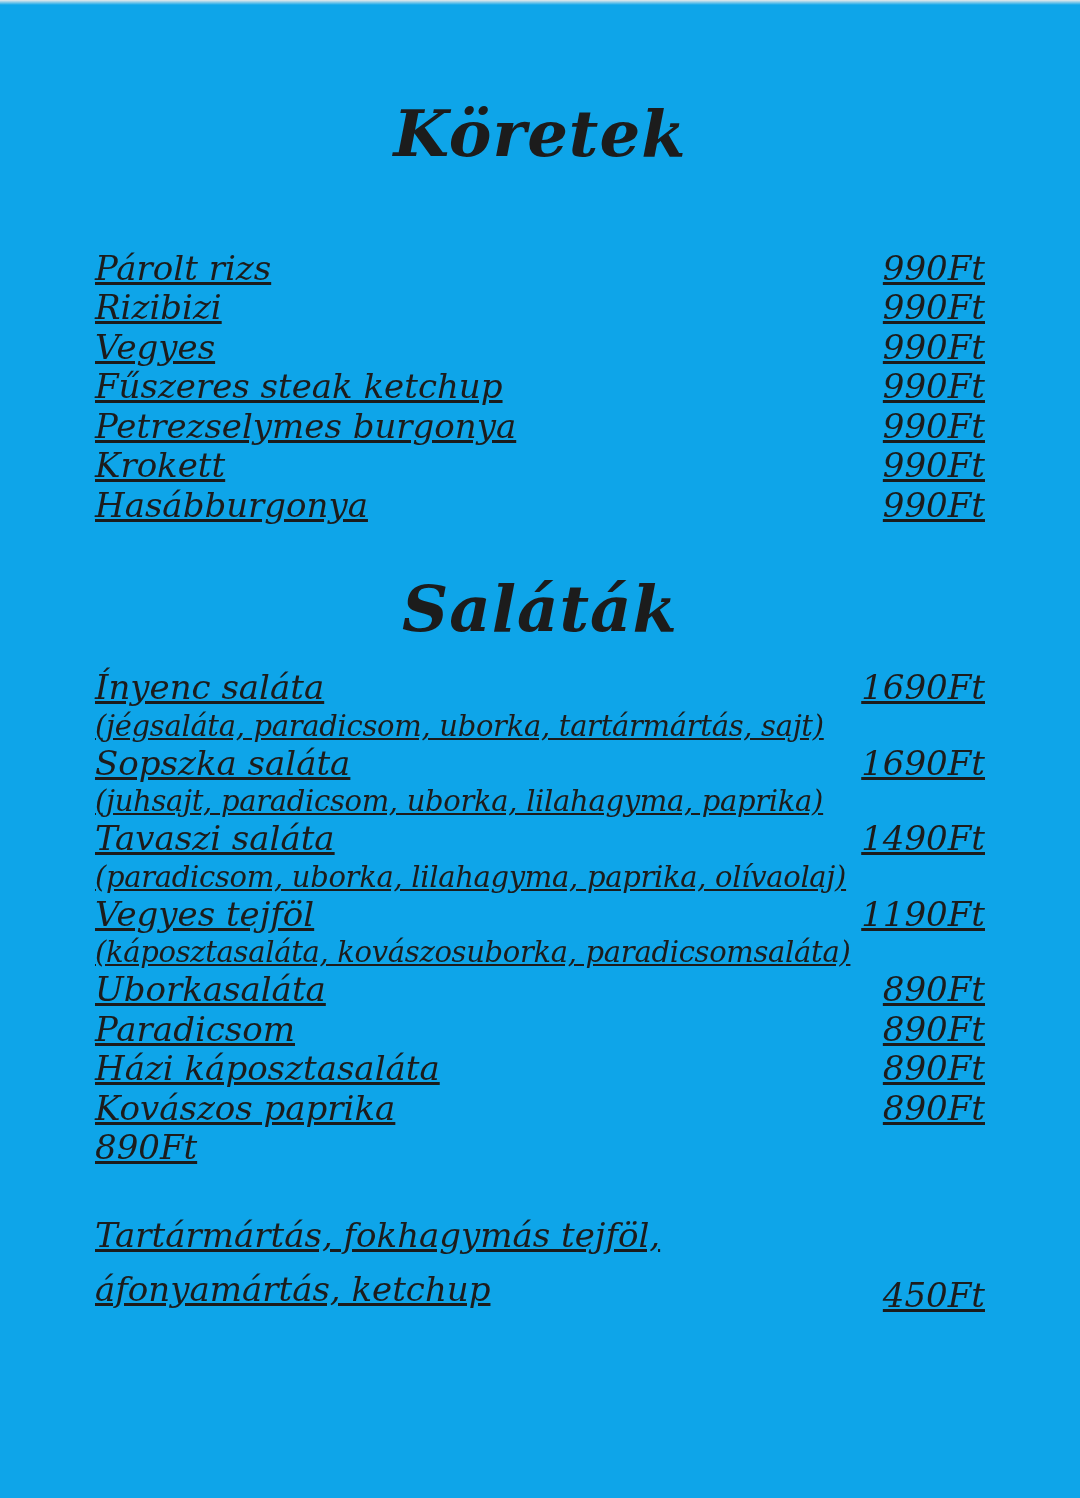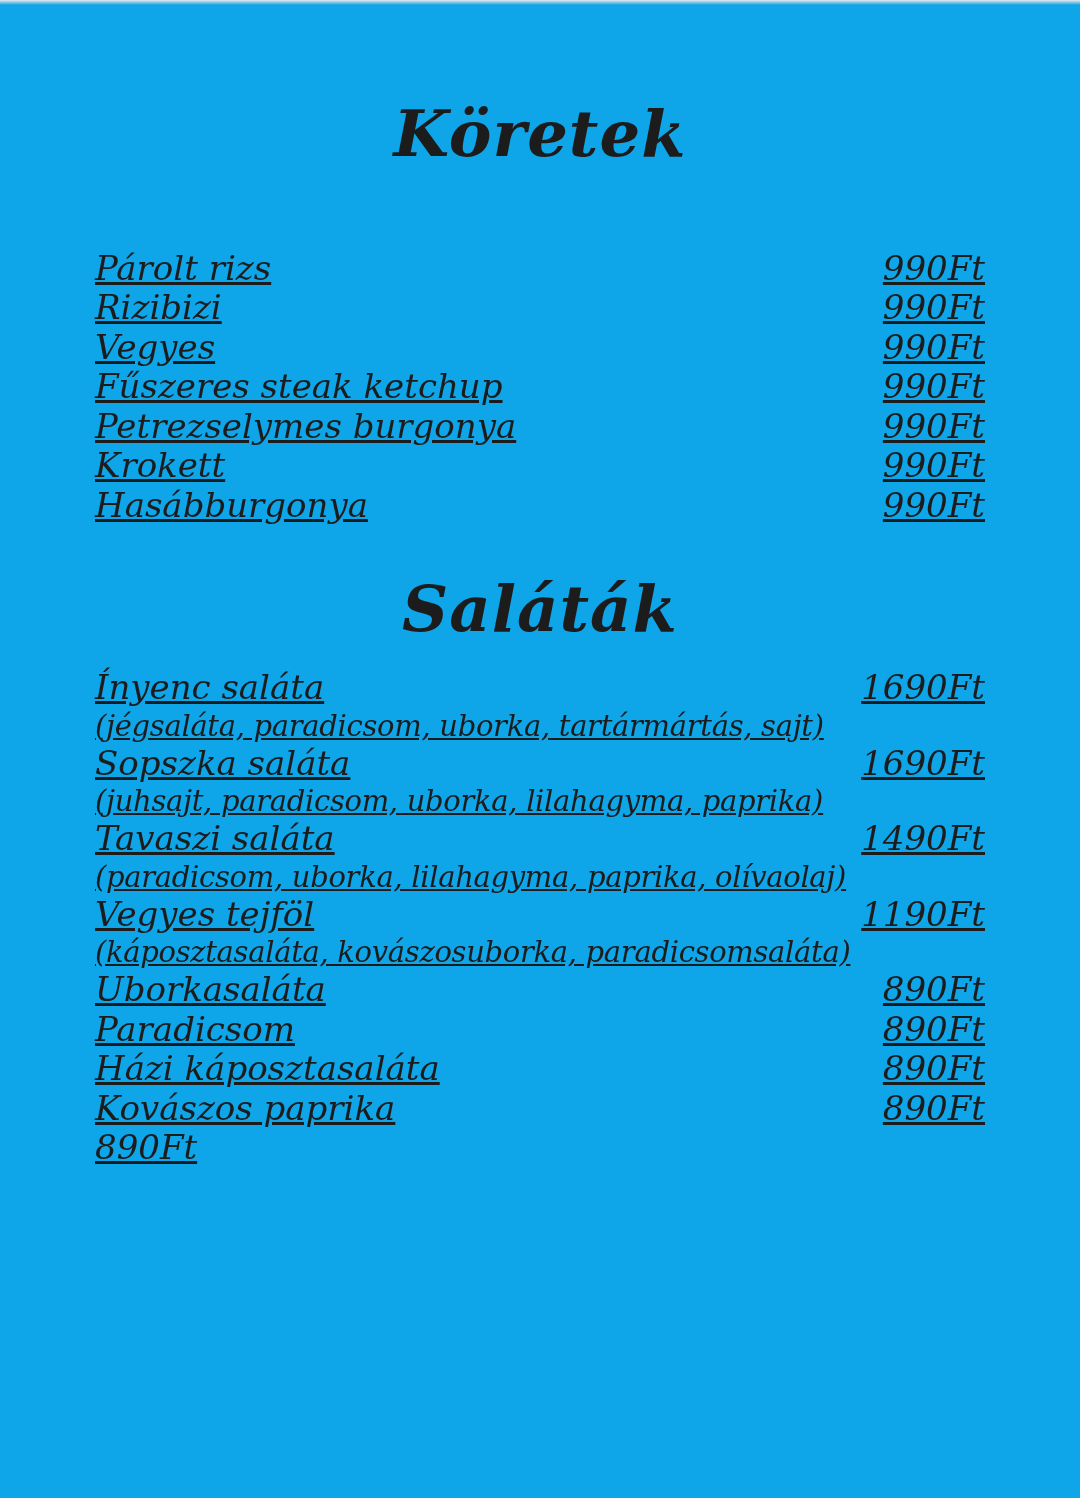--- a/index.html
+++ b/index.html
@@ -128,16 +128,25 @@
           <span class="item-name">Kovászos paprika</span>
           <span class="item-price">890Ft</span>
         </div>
         <div class="row">
           <span class="item-price">890Ft</span>
         </div>
       </div>
     </section>
 
     <section>
+      <div class="rows-last">
+        <div class="row two-line">
+          <span class="item-name">
+            <span>Tartármártás, fokhagymás tejföl,</span><br>
+            <span>áfonyamártás, ketchup</span>
+          </span>
+          <span class="item-price">450Ft</span>
+        </div>
+      </div>
     </section>
 
   </div>
 </div>
 
 </body></html>

